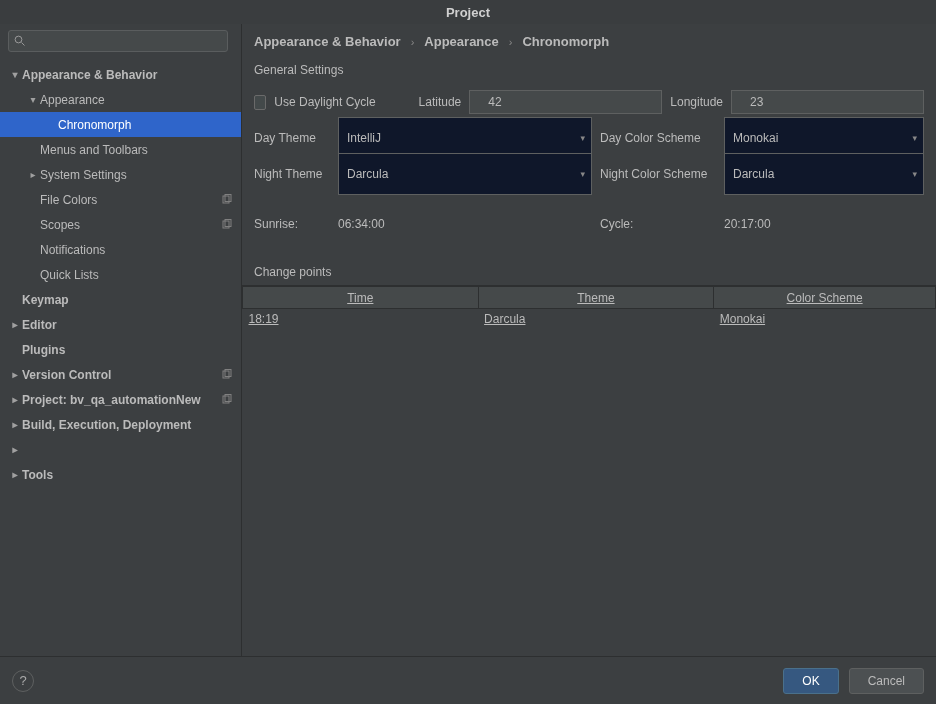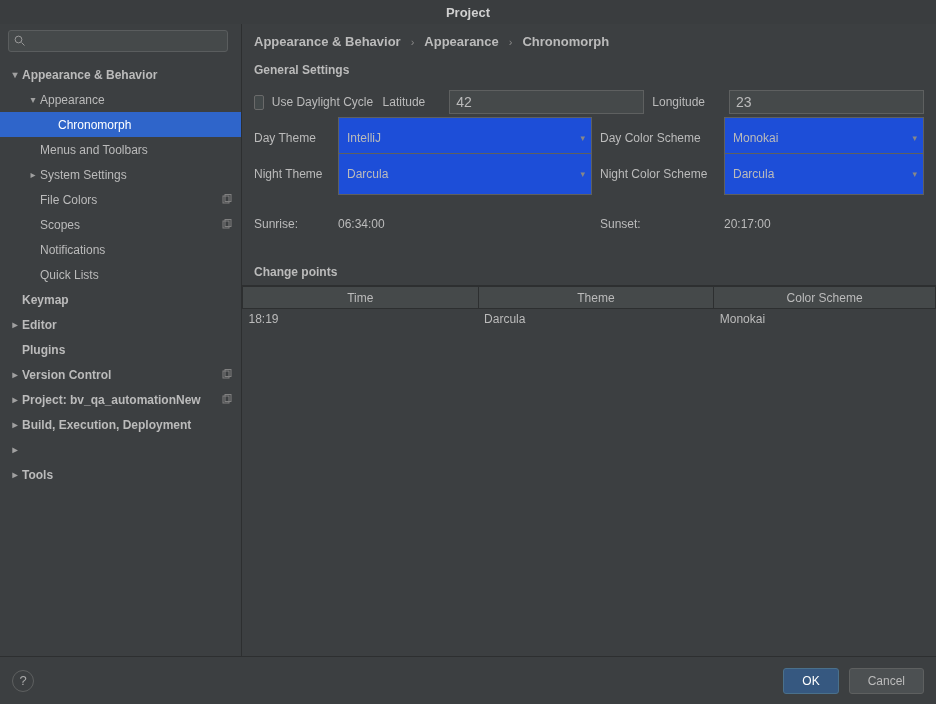--- a/index.html
+++ b/index.html
@@ -109,21 +109,21 @@
   padding: 10px 12px 8px;
   font-size: 13px;
   font-weight: bold;
   color: #bbbbbb;
   display: flex;
   align-items: center;
   gap: 10px;
 }
 .breadcrumb .sep { font-weight: normal; color: #888; font-size: 11px; }
 .section-title {
-  font-weight: bold;
+  font-weight: normal;
   color: #bbbbbb;
   padding: 6px 12px;
   font-size: 12px;
 }
 .form {
   padding: 4px 12px 10px;
 }
 .row {
   display: flex;
   align-items: center;
@@ -136,28 +136,27 @@
   border: 1px solid #6a6a6a;
   border-radius: 2px;
   background: #43494a;
   display: inline-block;
 }
 .input-text {
   height: 24px;
   background: #45494a;
   border: 1px solid #5e6060;
   color: #bbbbbb;
-  padding: 0 6px;
-  font-size: 14px;
+  padding: 0 18px;
+  font-size: 12px;
   outline: none;
-  margin-left: 16px;
 }
 .select {
   height: 42px;
-  background: #1d4ed8;
+  background: #0f172a;
   border: 1px solid #5e6060;
   color: #bbbbbb;
   padding: 0 20px 0 8px;
   display: flex;
   align-items: center;
   position: relative;
 }
 .select::after {
   content: "▾";
   position: absolute;
@@ -167,20 +166,21 @@
 }
 .table-wrap {
   margin: 0 0 0 0;
   flex: 1;
   overflow: auto;
   border-top: 1px solid #2d2f30;
 }
 .table {
   width: 100%;
   border-collapse: collapse;
+  text-decoration: underline;
 }
 .table th {
   background: #45494a;
   color: #bbbbbb;
   font-weight: normal;
   text-align: center;
   height: 22px;
   border: 1px solid #2d2f30;
   font-size: 12px;
 }
@@ -372,21 +372,21 @@
         </div>
         <span class="lbl" style="width:116px">Night Color Scheme</span>
         <div class="select" style="flex:1">
           <span>Darcula</span>
         </div>
       </div>
 
       <div class="row" style="margin-top:20px">
         <span class="lbl" style="width:76px">Sunrise:</span>
         <span class="lbl" style="width:254px">06:34:00</span>
-        <span class="lbl" style="width:116px">Sunset:</span>
+        <span class="lbl" style="width:116px">Cycle:</span>
         <span class="lbl">20:17:00</span>
       </div>
 
     </div>
 
     <div class="section-title" style="margin-top:10px">Change points</div>
 
     <div class="table-wrap">
       <table class="table">
         <thead>

